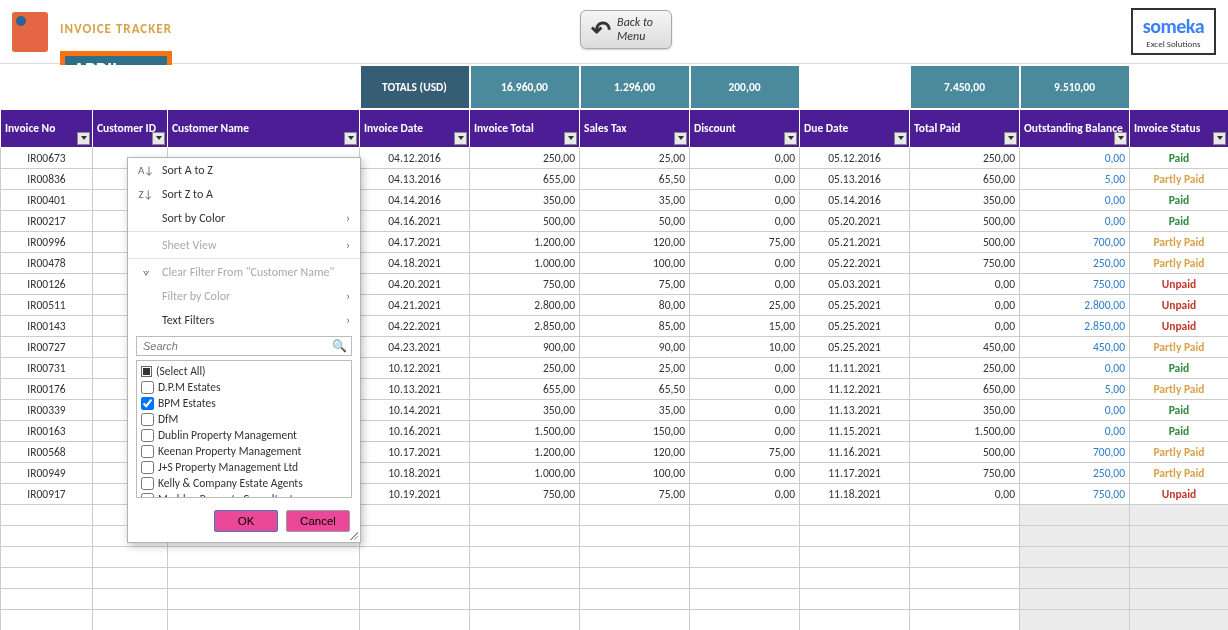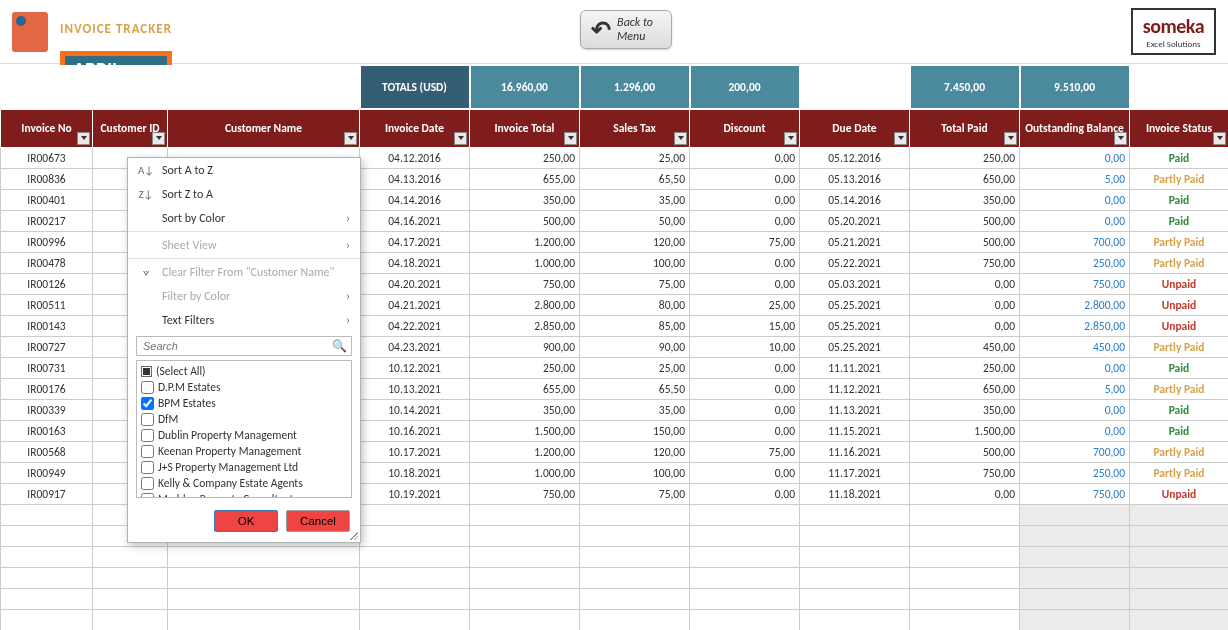--- a/index.html
+++ b/index.html
@@ -71,21 +71,21 @@
   .back-text { font-style: italic; font-size: 12px; color: #333; white-space: pre-line; line-height: 1.1; }
   .logo {
     position: absolute;
     right: 12px;
     top: 8px;
     border: 2px solid #333;
     padding: 4px 10px;
     text-align: center;
     background: #fff;
   }
-  .logo-main { font-size: 20px; font-weight: bold; color: #7f1d1d; letter-spacing: -0.5px; }
+  .logo-main { font-size: 20px; font-weight: bold; color: #3b82f6; letter-spacing: -0.5px; }
   .logo-sub { font-size: 9px; color: #333; }
 
   .sheet {
     position: relative;
     width: 100%;
   }
   table.grid {
     border-collapse: collapse;
     width: 100%;
     table-layout: fixed;
@@ -111,24 +111,24 @@
     border: 2px solid #fff !important;
   }
   td.total-header {
     background: #355d73 !important;
     color: #fff;
     font-weight: bold;
     text-align: center;
     border: 2px solid #fff !important;
   }
   tr.header-row th {
-    background: #7f1d1d;
+    background: #4c1d95;
     color: #fff;
     font-weight: bold;
-    text-align: center;
+    text-align: left;
     height: 38px;
     vertical-align: middle;
     position: relative;
     border: 1px solid #fff;
     font-size: 11.5px;
   }
   th.two-line { line-height: 1.1; }
   .filter-drop {
     position: absolute;
     right: 2px;
@@ -219,21 +219,21 @@
   .fp-buttons {
     display: flex;
     justify-content: flex-end;
     gap: 8px;
     padding: 6px 10px 10px;
   }
   .fp-buttons button {
     width: 64px;
     height: 22px;
     border: 1px solid #9e9e9e;
-    background: #ef4444;
+    background: #ec4899;
     border-radius: 2px;
     font-size: 11.5px;
     cursor: pointer;
   }
   .fp-buttons button.ok { border: 1px solid #3a7bbf; }
   .resize-grip {
     position: absolute;
     right: 2px;
     bottom: 2px;
     width: 8px;

